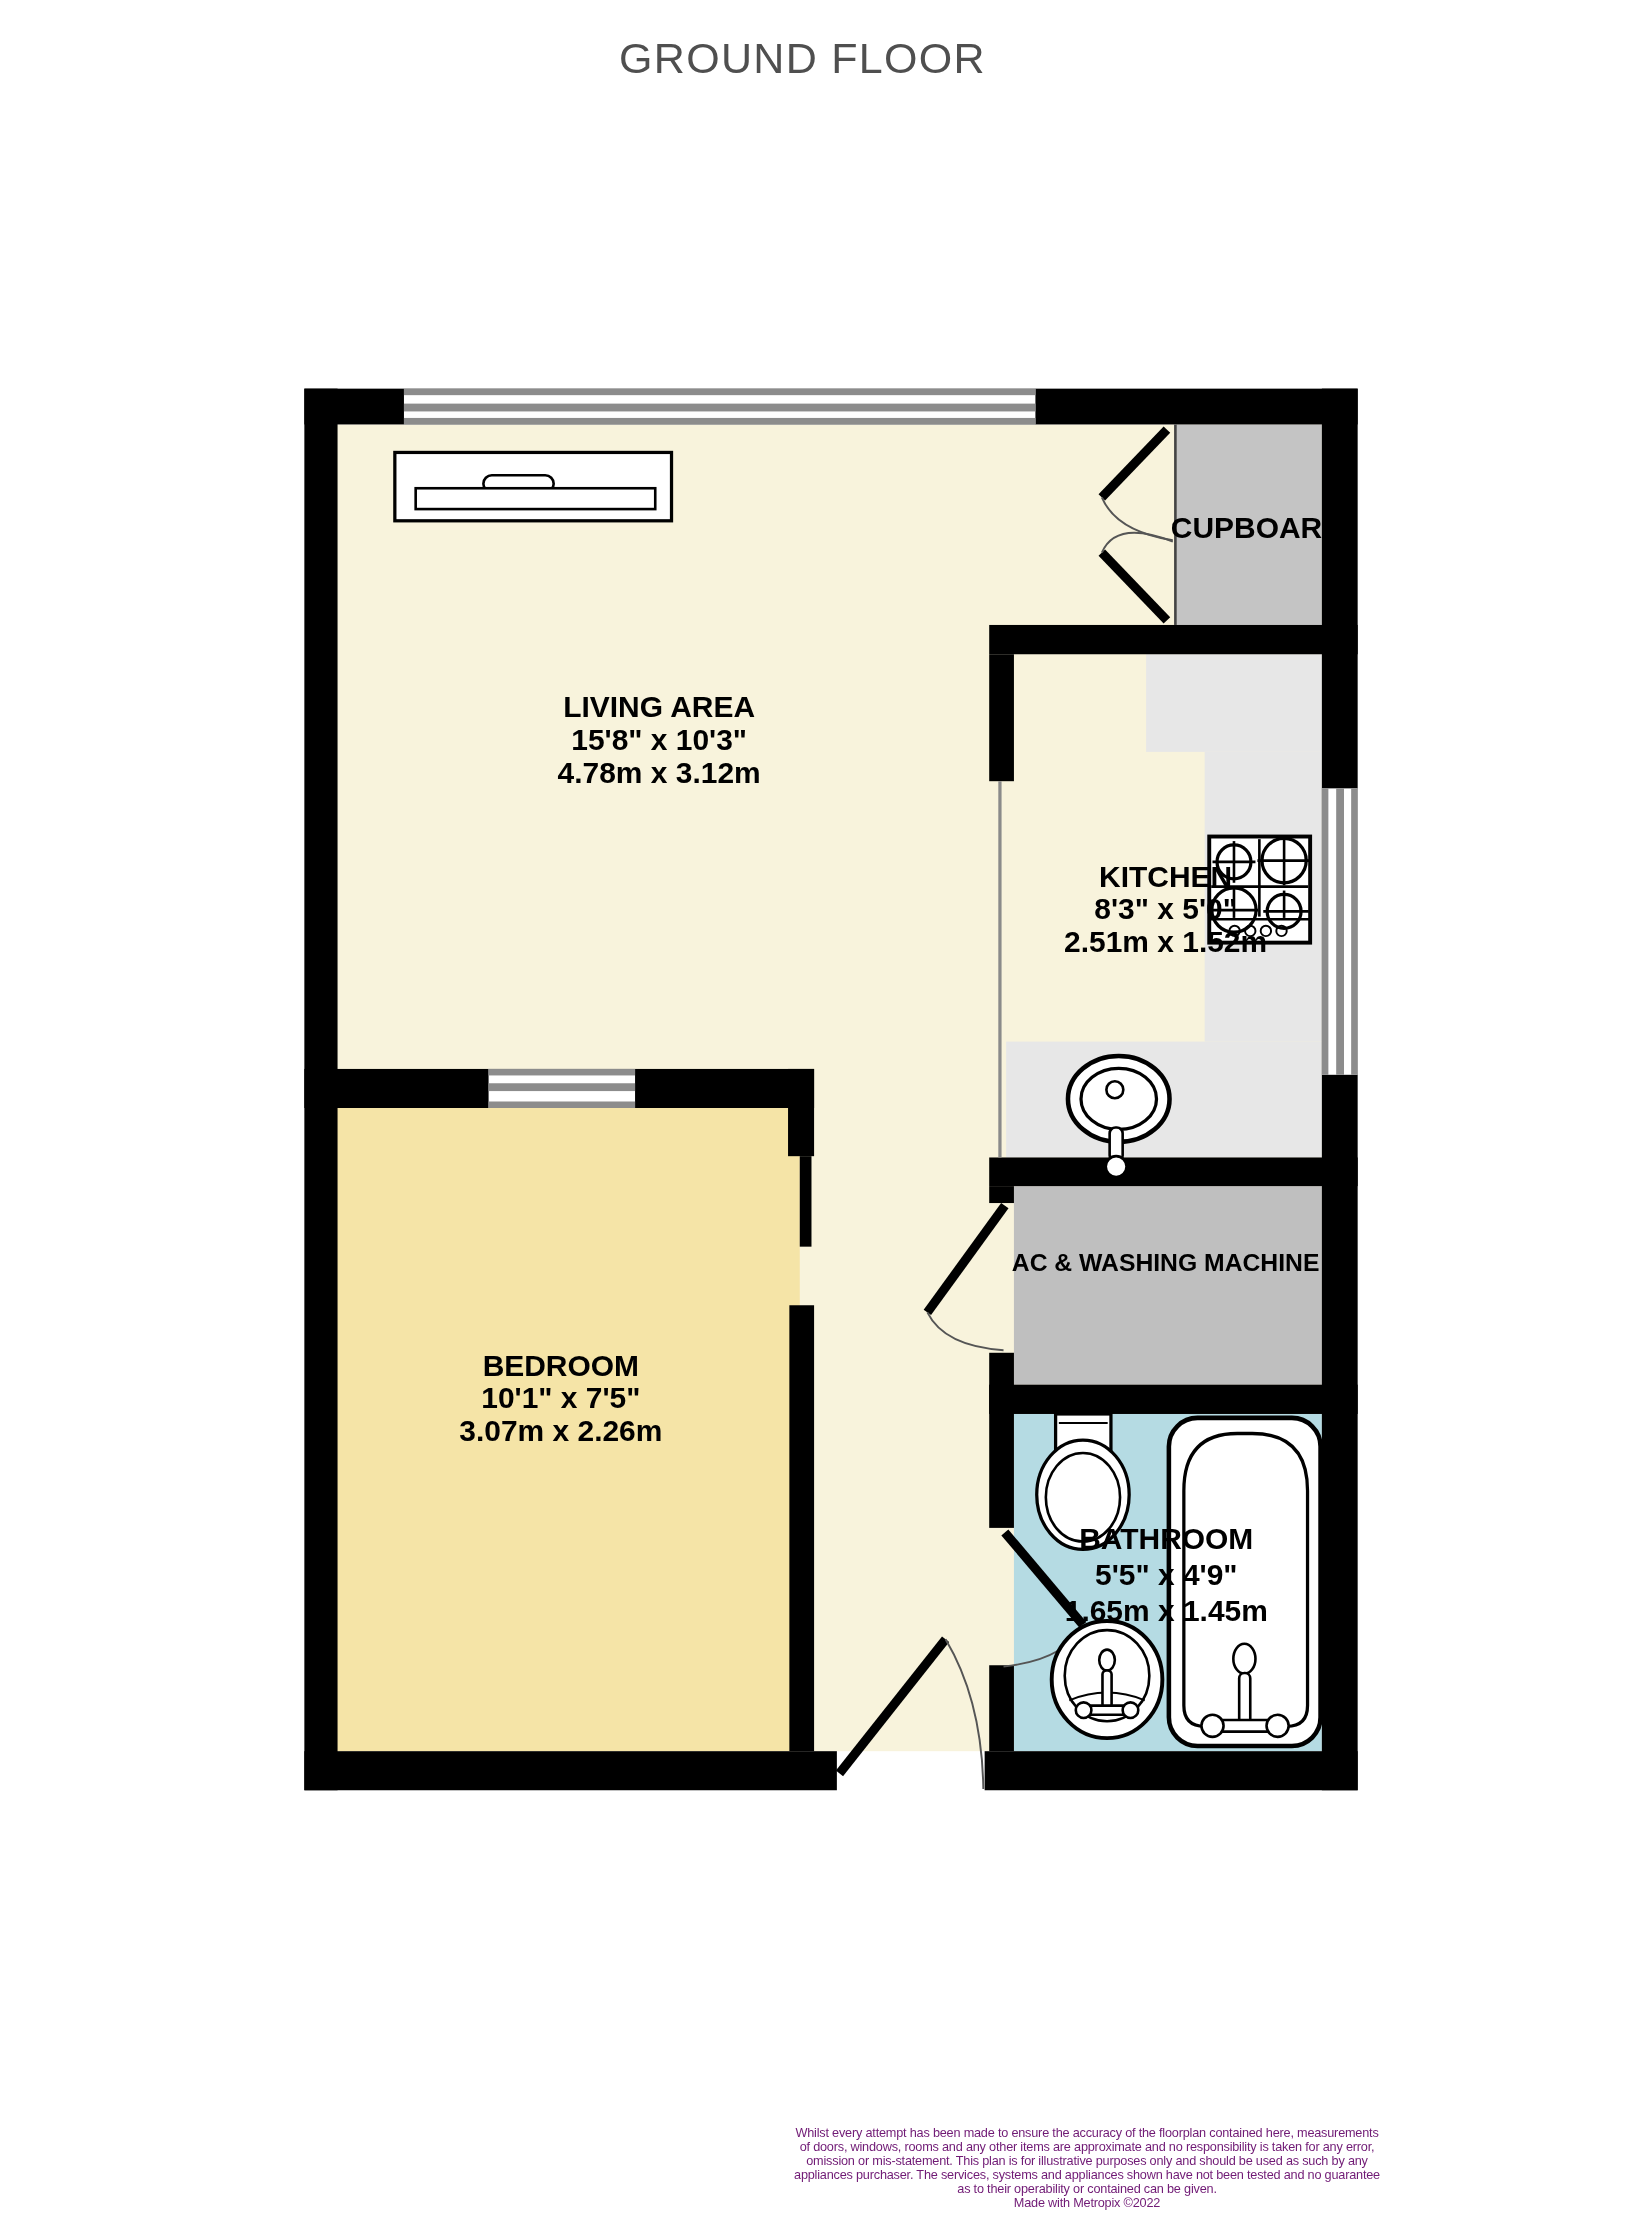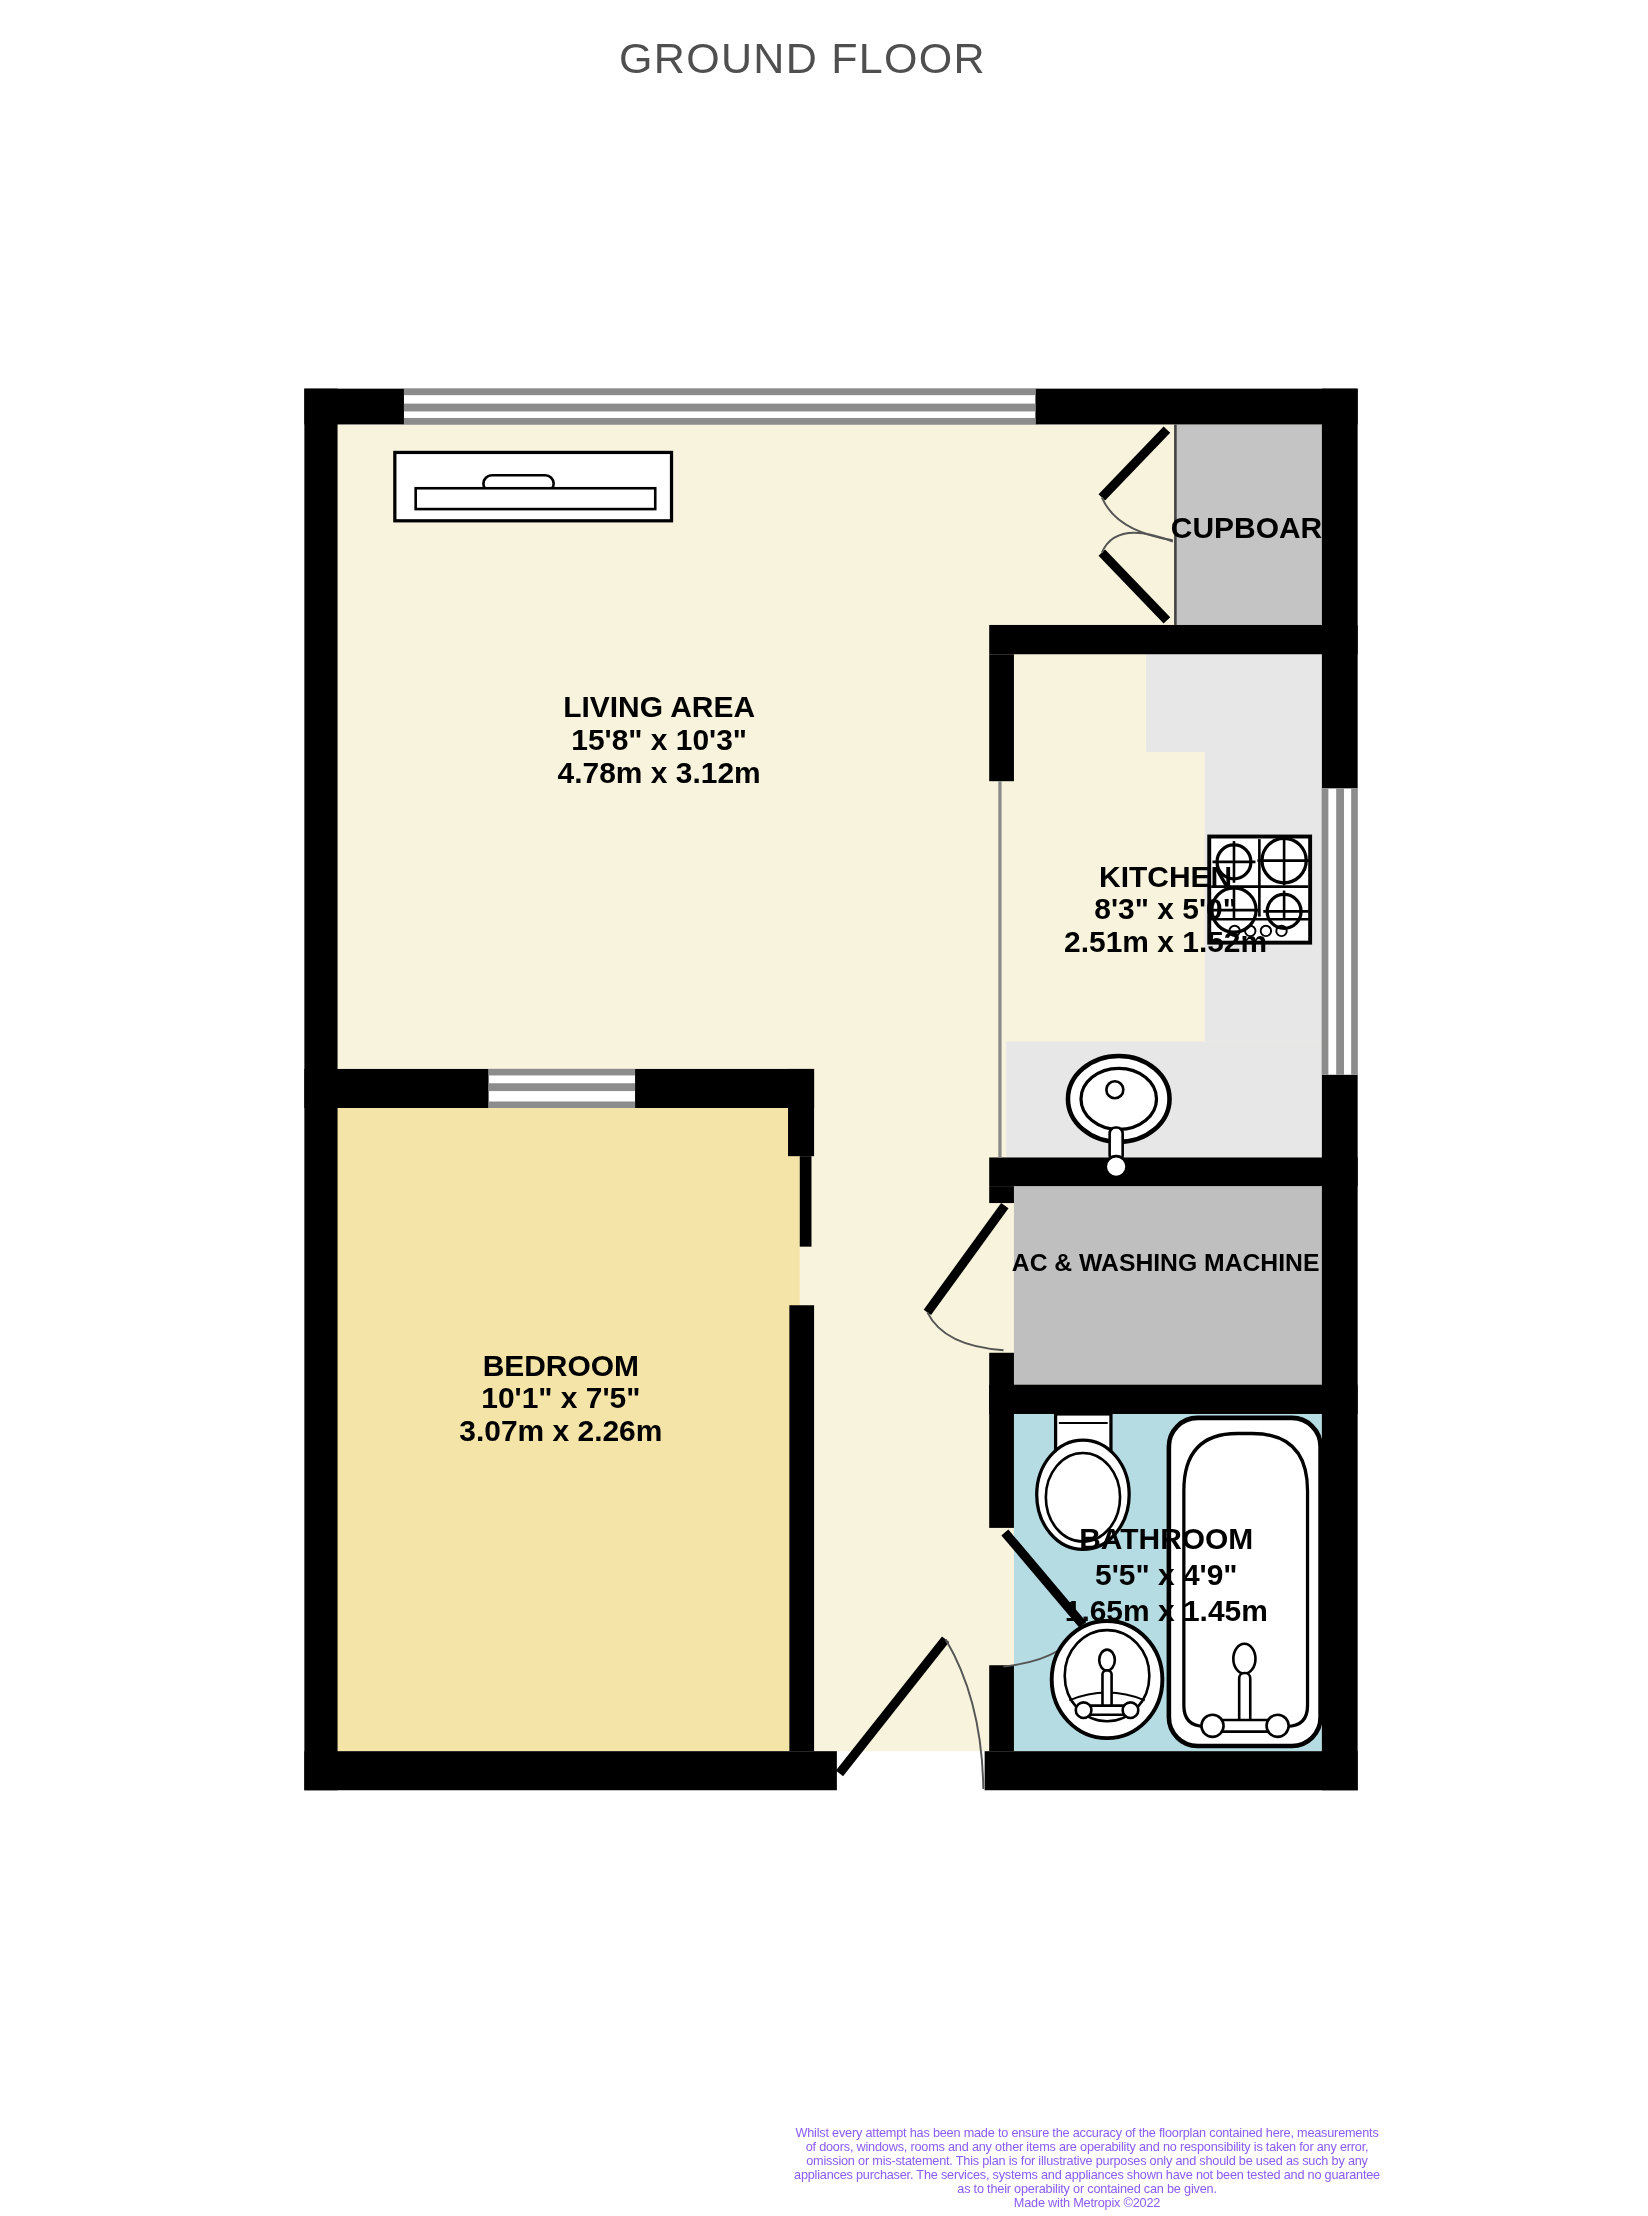--- a/index.html
+++ b/index.html
@@ -4,21 +4,21 @@
 <style>
   html,body{margin:0;padding:0;background:#ffffff;}
   #page{position:relative;width:1649px;height:2216px;background:#ffffff;overflow:hidden;
         font-family:"Liberation Sans",sans-serif;}
   #floor-title{position:absolute;left:542px;top:34px;width:521px;text-align:center;
         font-size:43px;letter-spacing:1.3px;color:#4F4F4F;white-space:nowrap;}
   #plan-svg{position:absolute;left:0;top:0;}
   .room-label{font-family:"Liberation Sans",sans-serif;font-weight:bold;font-size:46px;fill:#000000;}
   .small-label{font-family:"Liberation Sans",sans-serif;font-weight:bold;font-size:38px;fill:#000000;}
   #disclaimer{position:absolute;left:664px;top:2126px;width:846px;text-align:center;
-        font-size:12.7px;line-height:14px;color:#8b5cf6;letter-spacing:-0.2px;}
+        font-size:12.7px;line-height:14px;color:#701a75;letter-spacing:-0.2px;}
   #disclaimer div{white-space:nowrap;}
 </style>
 </head>
 <body>
 
 <div id="page">
 
   <div id="floor-title">GROUND FLOOR</div>
 
   <svg id="plan-svg" width="1649" height="2216" viewBox="0 0 2532 3404">
@@ -187,21 +187,21 @@
       <text class="small-label" x="1790" y="1952">AC &amp; WASHING MACHINE</text>
 
       <text class="room-label" x="1791" y="2380">BATHROOM</text>
       <text class="room-label" x="1791" y="2435">5'5"  x 4'9"</text>
       <text class="room-label" x="1791" y="2490">1.65m  x 1.45m</text>
     </g>
   </svg>
 
   <div id="disclaimer">
     <div>Whilst every attempt has been made to ensure the accuracy of the floorplan contained here, measurements</div>
-    <div>of doors, windows, rooms and any other items are operability and no responsibility is taken for any error,</div>
+    <div>of doors, windows, rooms and any other items are approximate and no responsibility is taken for any error,</div>
     <div>omission or mis-statement. This plan is for illustrative purposes only and should be used as such by any</div>
     <div>appliances purchaser. The services, systems and appliances shown have not been tested and no guarantee</div>
     <div>as to their operability or contained can be given.</div>
     <div>Made with Metropix ©2022</div>
   </div>
 
 </div>
 
 
 </body></html>

